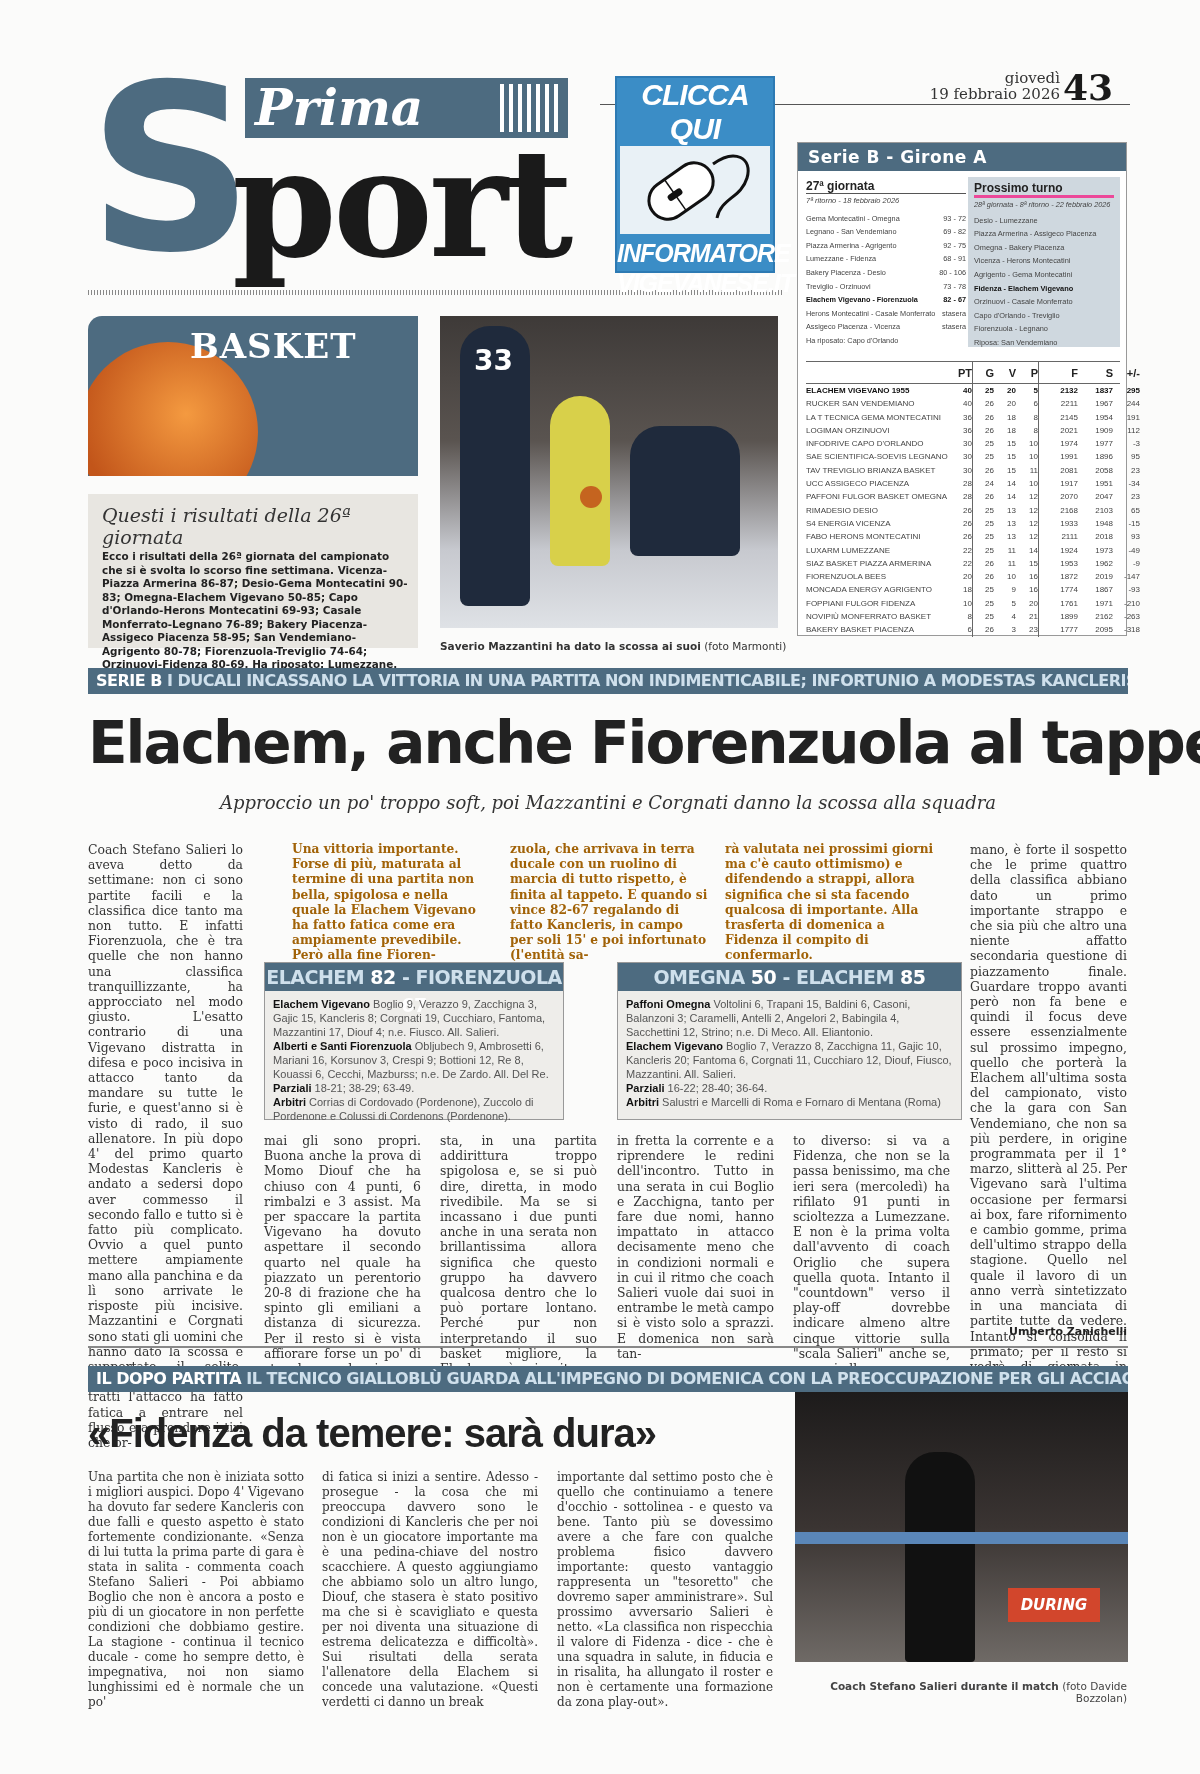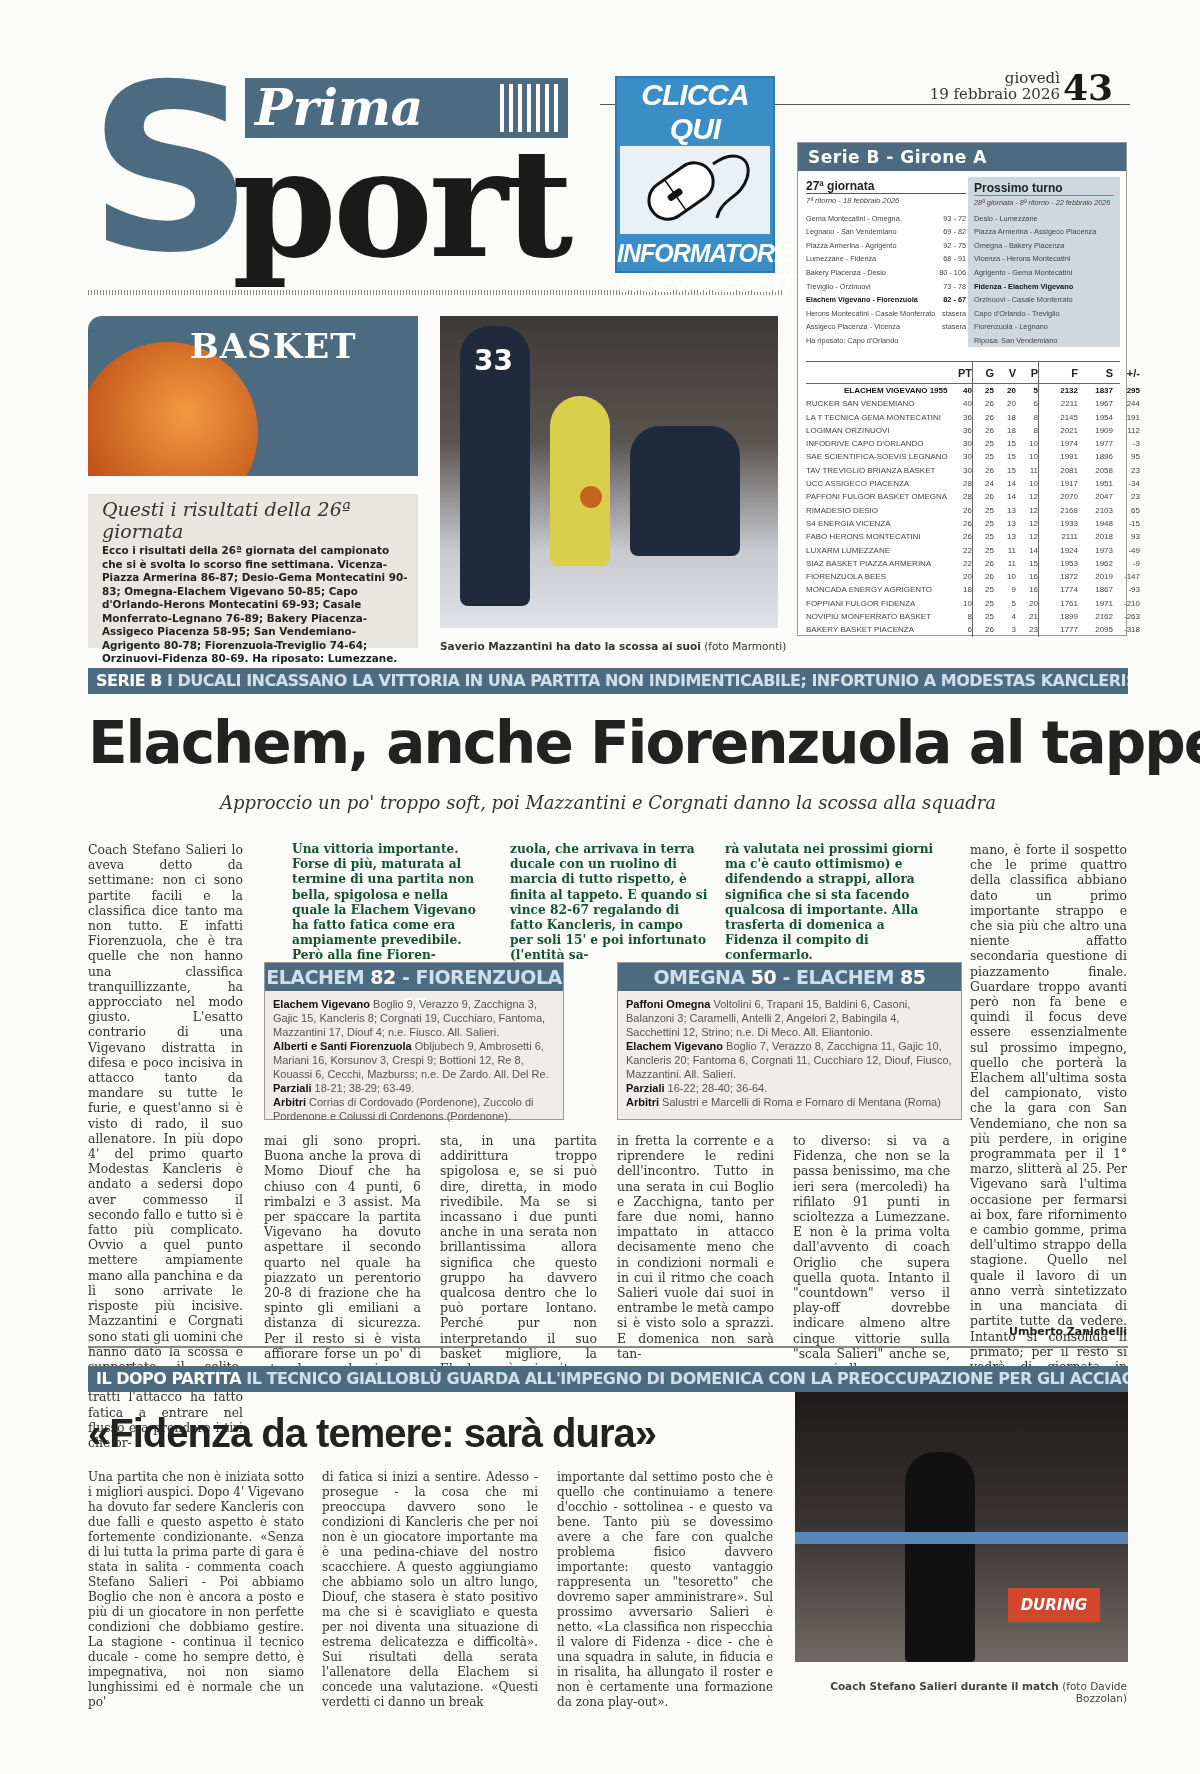--- a/index.html
+++ b/index.html
@@ -17,54 +17,54 @@
 
 .clicca{position:absolute;left:615px;top:76px;width:160px;height:197px;background:#3b8dc6;border:2px solid #2d7ab3}
 .clicca .t1{color:#fff;font-family:"Liberation Sans",sans-serif;font-style:italic;font-weight:700;font-size:30px;text-align:center;line-height:34px;letter-spacing:-1px}
 .clicca .mouse{background:#e9f1f6;height:88px;margin:0 3px;display:flex;align-items:center;justify-content:center}
 .clicca .t2{color:#fff;font-family:"Liberation Sans",sans-serif;font-style:italic;font-weight:700;font-size:25px;text-align:center;line-height:30px;letter-spacing:-1px;margin-top:4px}
 
 .basket-box{position:absolute;left:88px;top:316px;width:330px;height:160px;background:#4d6b80;border-radius:14px 0 0 0;overflow:hidden}
 .ball{position:absolute;left:-10px;top:26px;width:180px;height:180px;border-radius:50%;background:radial-gradient(circle at 60% 40%,#f49a40,#c2551a 70%);}
 .basket-label{position:absolute;left:190px;top:326px;font-family:"DejaVu Serif",serif;font-weight:900;font-size:34px;color:#fff;letter-spacing:1px}
 .results-box{position:absolute;left:88px;top:494px;width:330px;height:154px;background:#e8e6e1}
-.results-title{font-family:"DejaVu Serif",serif;font-style:italic;font-size:19px;color:#333;padding:4px 10px 2px 14px}
+.results-title{font-family:"DejaVu Serif",serif;font-style:italic;font-size:19px;color:#333;padding:10px 10px 2px 14px}
 .results-body{font-family:"DejaVu Sans",sans-serif;font-weight:700;font-size:10.4px;line-height:13.5px;color:#222;padding:0 10px 0 14px}
 
 .photo1{position:absolute;left:440px;top:316px;width:338px;height:312px;background:linear-gradient(180deg,#3e3a38 0%,#5a5450 40%,#c7c9cf 75%,#dfe2e6 100%)}
 .photo1 .player{position:absolute;border-radius:30px 30px 8px 8px}
 .caption1{position:absolute;left:440px;top:640px;font-family:"DejaVu Sans",sans-serif;font-size:10.5px;color:#333}
 .caption1 b{font-weight:700}
 
 .standings{position:absolute;left:797px;top:142px;width:330px;height:494px;border:1px solid #999;background:#fff}
 .std-head{background:#4d6b80;color:#fff;font-family:"DejaVu Sans",sans-serif;font-weight:700;font-size:17px;height:28px;line-height:28px;padding-left:10px;letter-spacing:.5px}
 .gior{position:absolute;left:8px;top:36px;width:160px;font-family:"Liberation Sans",sans-serif;font-size:7.3px;line-height:13.6px;color:#444}
 .gior h4{font-size:12px;font-weight:700;color:#222;border-bottom:1px solid #555;line-height:14px}
 .gior .sub{font-style:italic;font-size:7.5px;margin-bottom:4px}
 .gior .row{display:flex;justify-content:space-between}
 .gior .row.bold{font-weight:700;color:#111}
 .prox{position:absolute;left:170px;top:34px;width:152px;height:170px;background:#cfd8df;padding:4px 6px;font-family:"Liberation Sans",sans-serif;font-size:7.4px;line-height:13.6px;color:#444}
-.prox h4{font-size:12px;font-weight:700;color:#222;border-bottom:1px solid #ec4899;line-height:14px}
+.prox h4{font-size:12px;font-weight:700;color:#222;border-bottom:3px solid #ec4899;line-height:14px}
 .prox .sub{font-style:italic;font-size:7.3px;margin-bottom:2px}
 .prox .bold{font-weight:700;color:#111}
 .table{position:absolute;left:8px;top:218px;width:314px;font-family:"Liberation Sans",sans-serif;font-size:8px;color:#444;border-top:1px solid #666}
 .table .hdr,.table .tr{display:grid;grid-template-columns:144px 22px 22px 22px 22px 40px 35px 27px}
 .table .hdr{font-weight:700;font-size:11px;color:#222;height:22px;line-height:22px;border-bottom:1px solid #666}
 .table .tr{height:13.3px;line-height:13.3px}
 .table .tr.bold{font-weight:700;color:#111}
 .table .c{text-align:right}
 .table .vsep{border-left:1px solid #666}
 
 .kicker{position:absolute;left:88px;height:26px;line-height:26px;background:#4d6b80;font-family:"DejaVu Sans",sans-serif;font-weight:700;font-size:16px;letter-spacing:-.5px;padding-left:8px;white-space:nowrap;overflow:hidden}
 .kicker .k1{color:#fff}
 .kicker .k2{color:#cfe0ec}
 .headline{position:absolute;left:88px;font-family:"DejaVu Sans",sans-serif;font-weight:900;color:#222;letter-spacing:-2px;white-space:nowrap}
 .subhead{position:absolute;left:88px;width:1040px;text-align:center;font-family:"DejaVu Serif",serif;font-style:italic;font-size:18px;color:#333}
 .col{position:absolute;font-family:"DejaVu Serif",serif;font-size:12.4px;line-height:15.2px;color:#333;text-align:justify;hyphens:auto}
-.col.lead{font-weight:700;color:#14532d;font-size:12.2px;text-align:left}
+.col.lead{font-weight:700;color:#a16207;font-size:12.2px;text-align:left}
 .scorebox{position:absolute;background:#eeedea;border:1px solid #999}
 .scorebox .sh{background:#4d6b80;height:28px;line-height:28px;text-align:center;font-family:"DejaVu Sans",sans-serif;font-weight:700;font-size:19px;color:#cfe0ec;letter-spacing:-.5px}
 .scorebox .sh .num{color:#fff}
 .scorebox .sb{padding:6px 8px;font-family:"Liberation Sans",sans-serif;font-size:11px;line-height:14px;color:#555}
 .scorebox .sb b{color:#111;font-weight:700}
 .byline{position:absolute;left:960px;top:1325px;width:167px;text-align:right;font-family:"DejaVu Sans",sans-serif;font-weight:700;font-size:11px;color:#222}
 .hr{position:absolute;left:88px;width:1040px;height:2px;background:#888}
 .photo2{position:absolute;left:795px;top:1392px;width:333px;height:270px;background:linear-gradient(180deg,#1d1b1b 0%,#3a3432 50%,#6f6a66 100%);overflow:hidden}
 .during{position:absolute;right:28px;bottom:40px;width:92px;height:34px;background:#d2462c;color:#fff;font-family:"DejaVu Sans",sans-serif;font-weight:700;font-style:italic;font-size:15px;line-height:34px;text-align:center}
 .caption2{position:absolute;left:805px;top:1680px;width:322px;text-align:right;font-family:"DejaVu Sans",sans-serif;font-size:10.5px;color:#444}
@@ -188,21 +188,21 @@
         <span class="c">PT</span>
         <span class="c vsep">G</span>
         <span class="c">V</span>
         <span class="c">P</span>
         <span class="c vsep">F</span>
         <span class="c">S</span>
         <span class="c">+/-</span>
       </div>
     <div id="std-rows">
         <div class="tr bold">
-          <span class="" style="white-space: nowrap; overflow: hidden; margin-left: 38px;">ELACHEM VIGEVANO 1955</span>
+          <span class="" style="white-space: nowrap; overflow: hidden;">ELACHEM VIGEVANO 1955</span>
           <span class="c">40</span>
           <span class="c vsep">25</span>
           <span class="c">20</span>
           <span class="c">5</span>
           <span class="c vsep">2132</span>
           <span class="c">1837</span>
           <span class="c">295</span>
         </div>
         <div class="tr">
           <span class="" style="white-space: nowrap; overflow: hidden;">RUCKER SAN VENDEMIANO</span>

